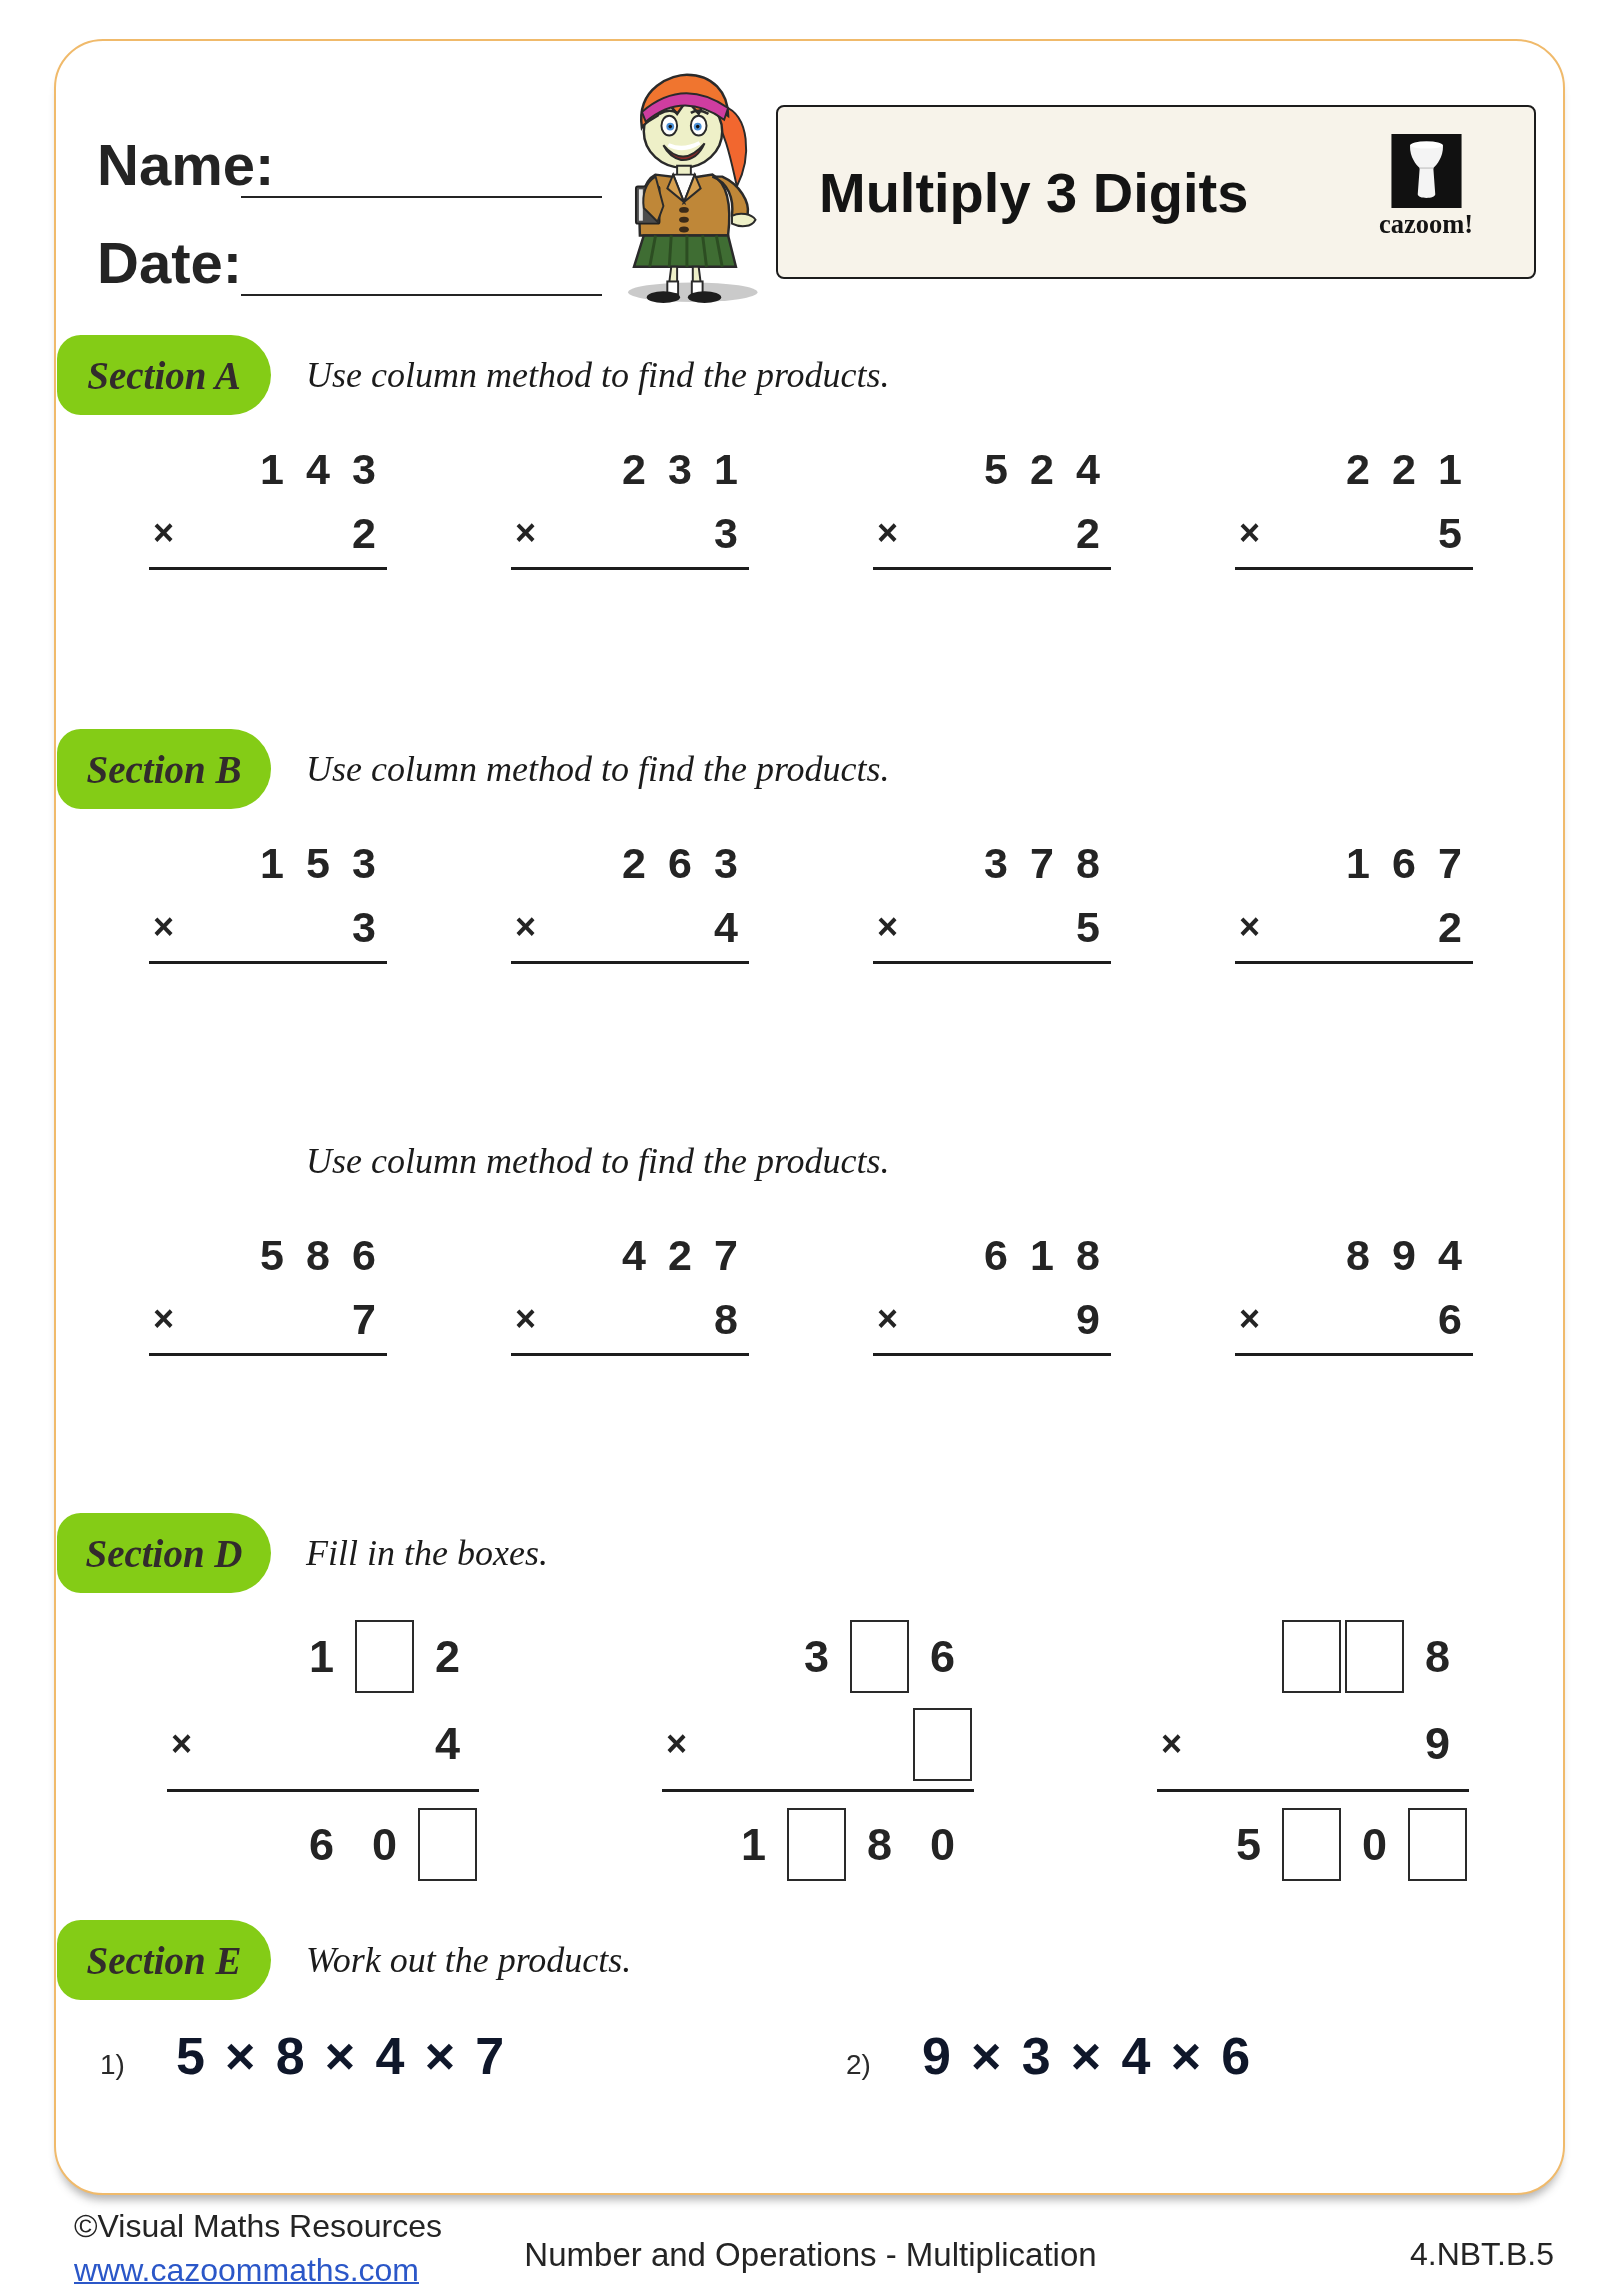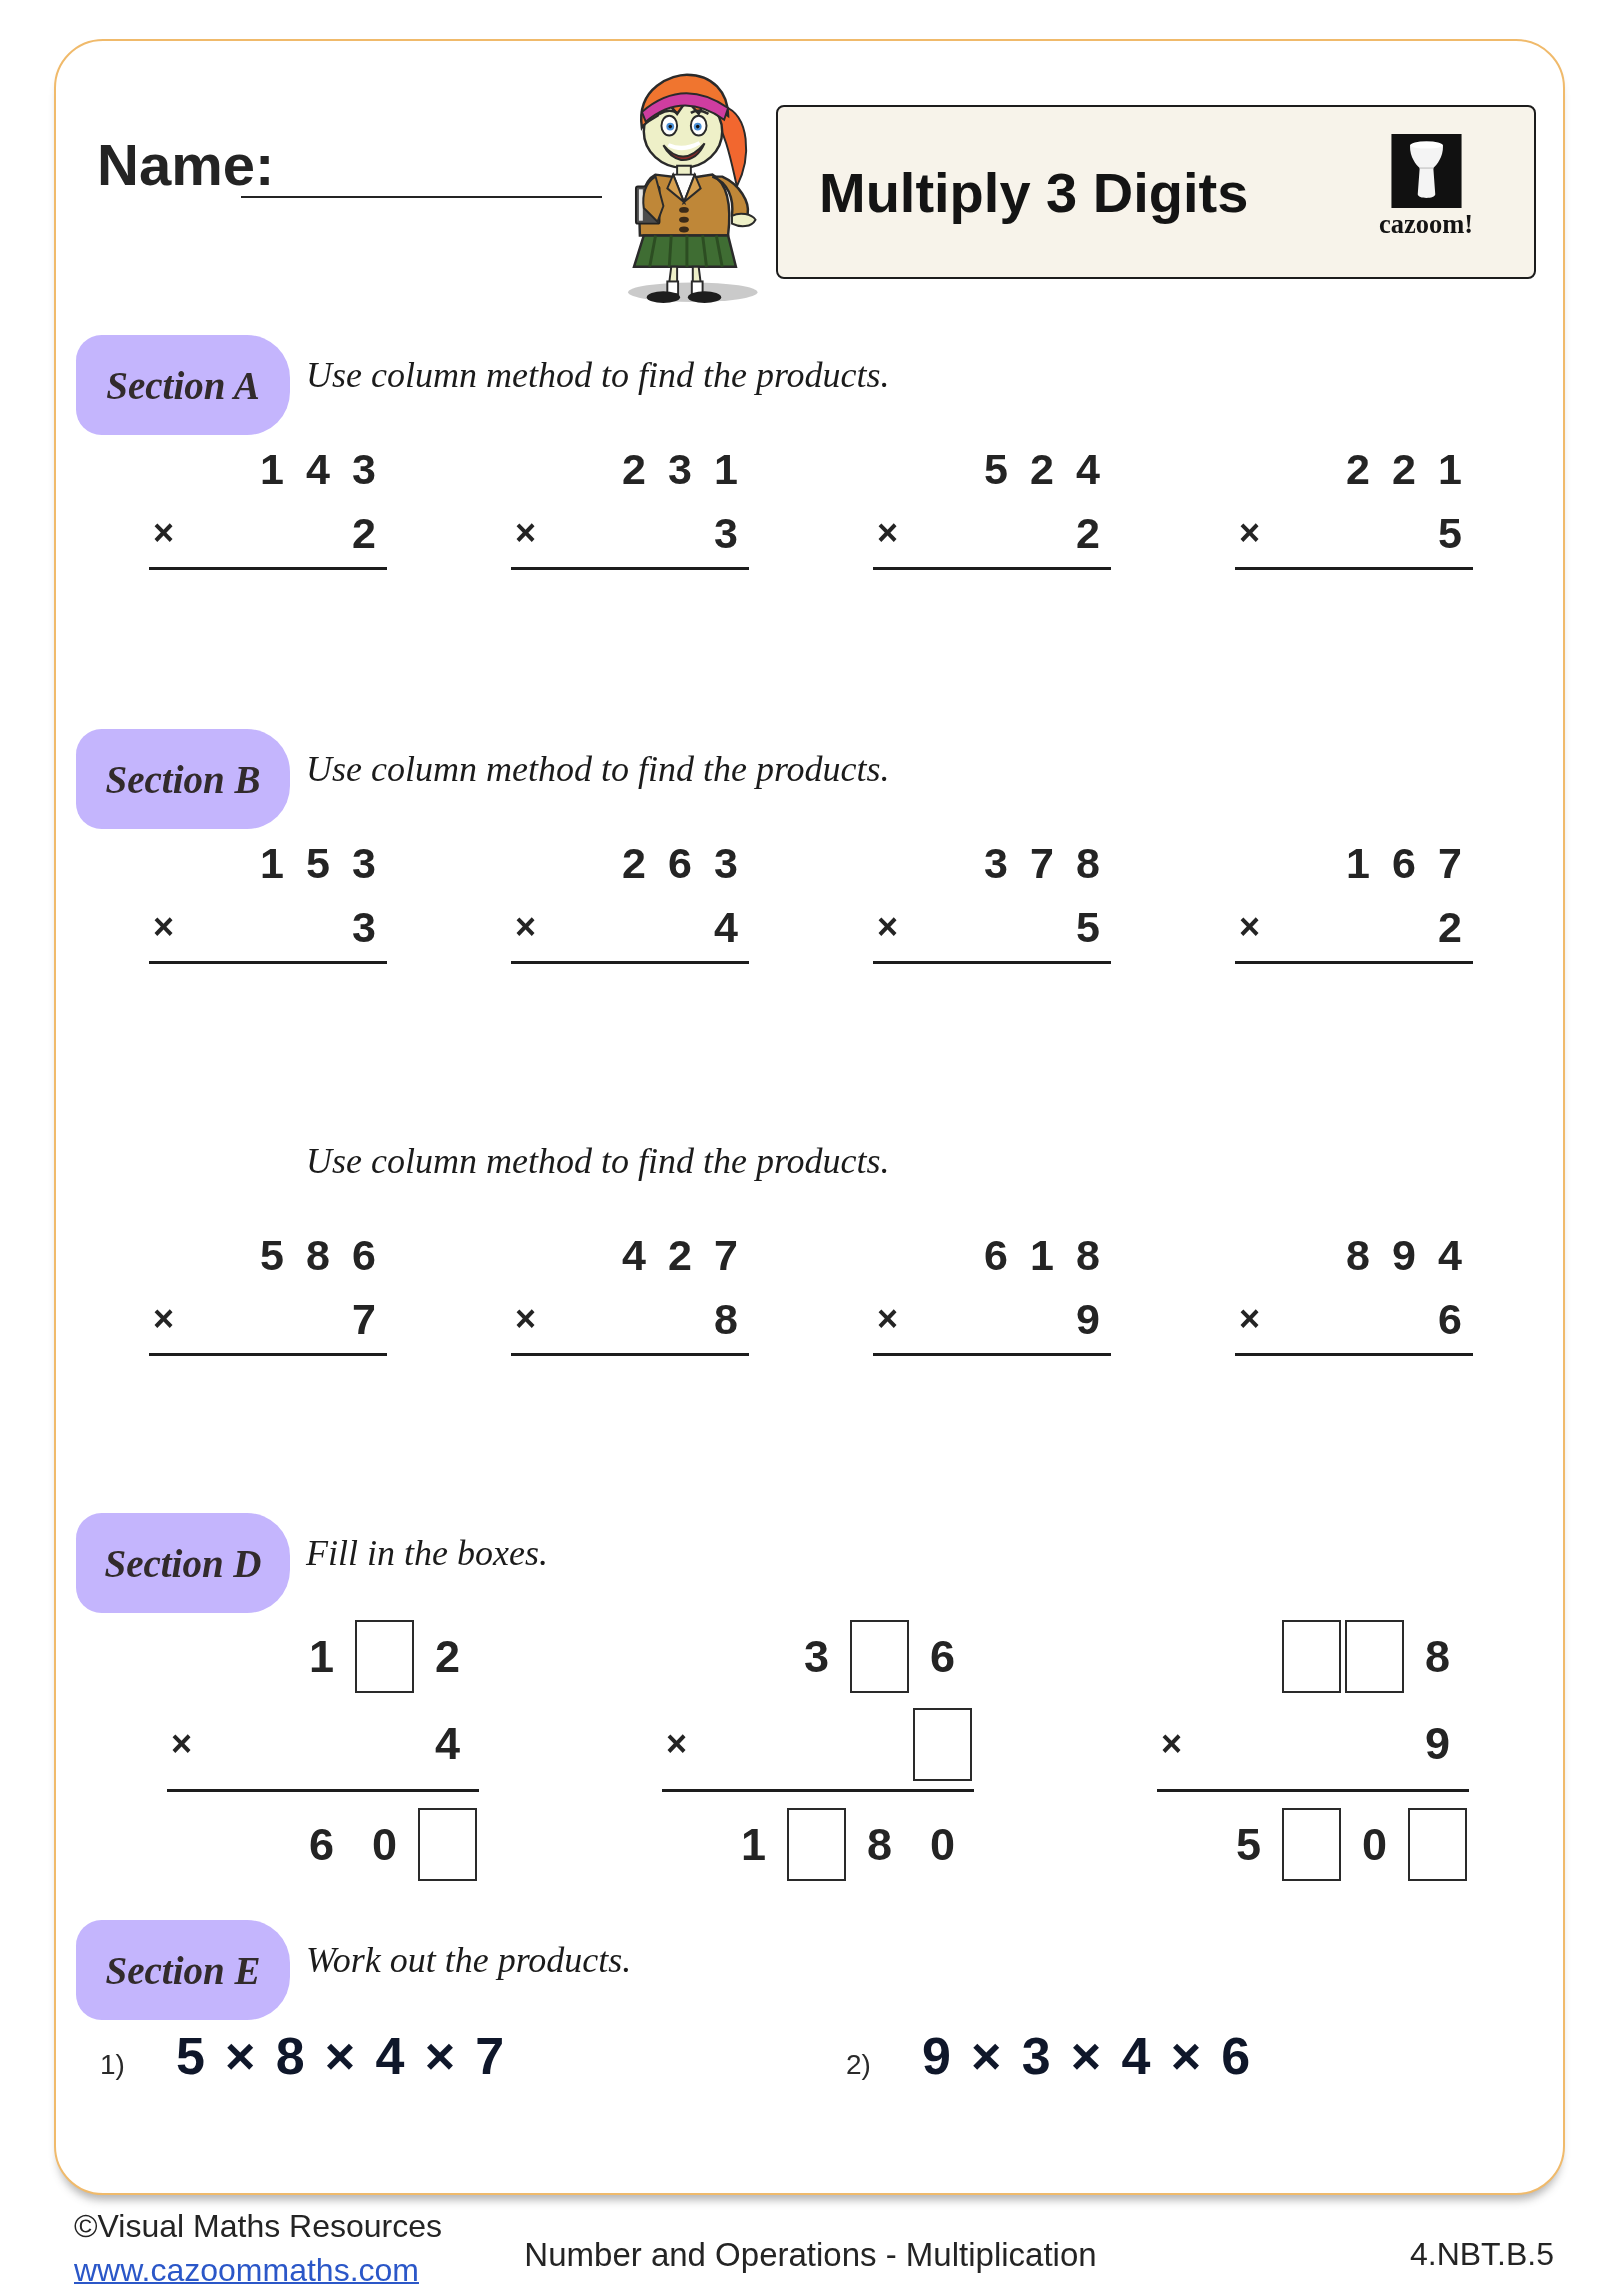--- a/index.html
+++ b/index.html
@@ -34,22 +34,22 @@
   }
   .titletext{padding-left:41px;font-size:56px;font-weight:700;line-height:65px;color:#141414;letter-spacing:0;}
   .logo{position:absolute;right:49px;top:27.4px;width:118px;text-align:center;}
   .logo-drum{display:block;margin:0 auto;}
   .logo-caption{font-family:"Liberation Serif", serif;font-weight:700;font-size:26.5px;color:#141414;margin-top:1px;}
   
   .section{position:absolute;left:0;right:0;}
   .sec-a{top:294px;} .sec-b{top:688px;} .sec-c{top:1080px;} .sec-d{top:1472px;} .sec-e{top:1879px;}
   .pillrow{position:relative;height:80px;}
   .pill{
-    position:absolute;left:20px;top:0;width:214px;height:100px;
-    background:#c4b5fd;border-radius:25.5px 43px 43px 25.5px;
+    position:absolute;left:1px;top:0;width:214px;height:80px;
+    background:#84cc16;border-radius:25.5px 43px 43px 25.5px;
     display:flex;align-items:center;justify-content:center;
   }
   .pill-label{font-family:"Liberation Serif", serif;font-style:italic;font-weight:700;font-size:39px;color:#322b2c;}
   .instruction{
     position:absolute;left:250px;top:0;height:80px;display:flex;align-items:center;
     font-family:"Liberation Serif", serif;font-style:italic;font-size:36px;color:#1b1b1b;
   }
   
   .problems{display:flex;justify-content:space-between;margin:32px 90px 0 93px;}
   .problem{width:238px;}
@@ -79,20 +79,24 @@
   .footer-center{position:absolute;left:0;right:0;top:2236px;text-align:center;font-size:33px;color:#242424;}
   .footer-right{position:absolute;right:67px;top:2236px;font-size:32px;color:#242424;}
 </style>
 </head>
 <body>
 
 <div class="sheet">
 
   <div class="frow name">
     <span class="flabel">Name:</span>
+    <span class="fline"></span>
+  </div>
+  <div class="frow date">
+    <span class="flabel">Date:</span>
     <span class="fline"></span>
   </div>
 
   <svg class="mascot" viewBox="0 0 200 250">
     <ellipse cx="110" cy="238" rx="66" ry="10" fill="#bdbdbd" opacity="0.8"></ellipse>
     <path d="M142,48 C168,58 170,100 155,130 C149,104 144,76 130,56 Z" fill="#f2672f" stroke="#2a2a2a" stroke-width="2"></path>
     <ellipse cx="100" cy="74" rx="40" ry="37" fill="#eef0c8" stroke="#2a2a2a" stroke-width="2.5"></ellipse>
     <path d="M58,70 C52,28 90,16 104,16 C130,16 146,34 146,58 C138,52 130,50 122,44 L116,56 L104,42 L94,56 L84,44 L74,58 C68,62 62,64 58,70 Z" fill="#f0752f" stroke="#2a2a2a" stroke-width="2.5"></path>
     <path d="M58,54 Q100,18 146,50 L142,62 Q100,32 62,64 Z" fill="#cf3da0" stroke="#2a2a2a" stroke-width="2"></path>
     <ellipse cx="86" cy="68" rx="8" ry="10" fill="#fff" stroke="#2a2a2a" stroke-width="2"></ellipse>

